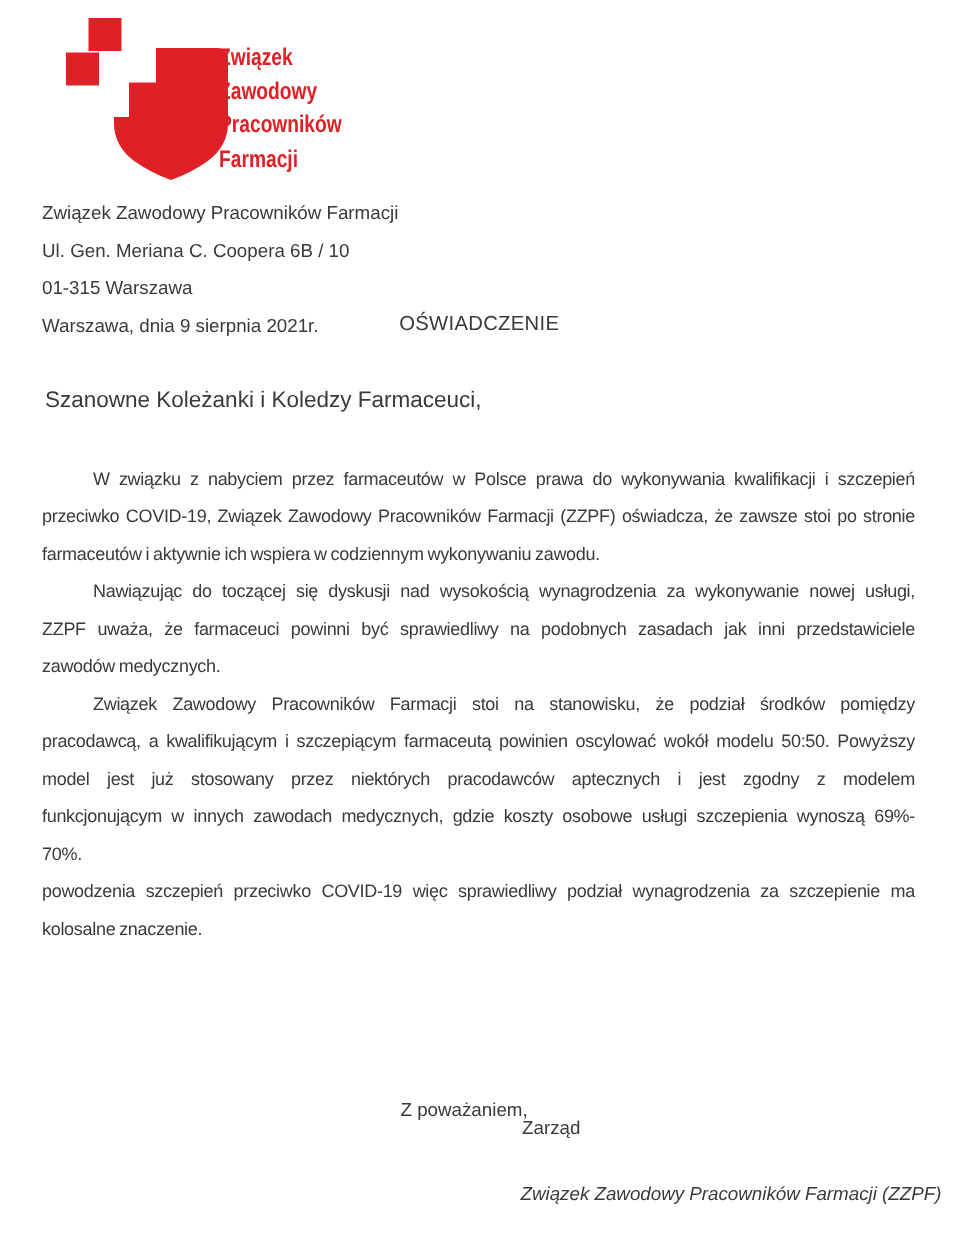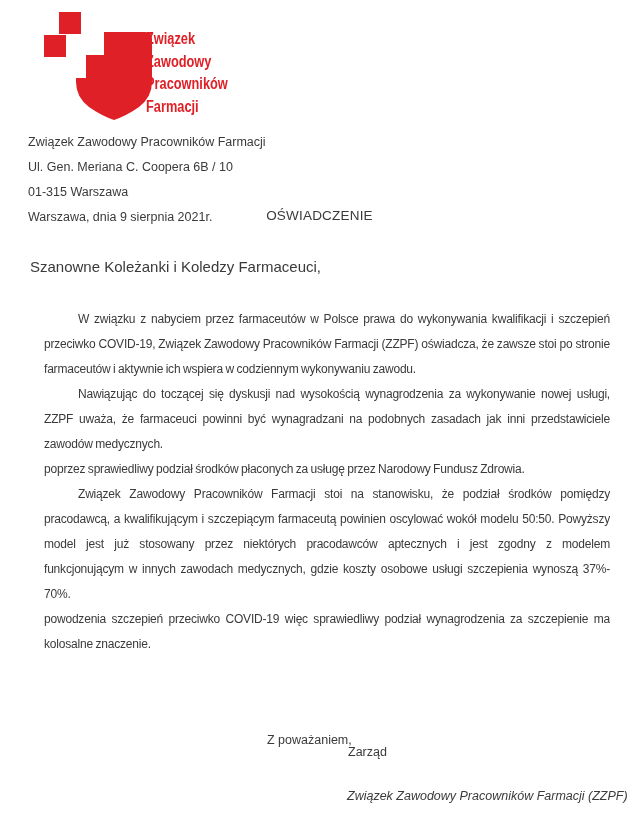--- a/index.html
+++ b/index.html
@@ -43,21 +43,21 @@
     text-align:center;font-weight:400;font-size:13.5px;letter-spacing:.2px;
   }
   
   .salutation{position:absolute;left:30px;top:258px;font-size:15px;}
   
   .body-text{
     position:absolute;left:28px;top:307px;width:582px;
     font-size:12px;line-height:25px;
     letter-spacing:-0.2px;word-spacing:-0.6px;
   }
-  .bline{height:25px;overflow:hidden;margin-left:16px;}
+  .bline{height:25px;overflow:hidden;}
   .bline.j{text-align:justify;text-align-last:justify;}
   .bline.ind{text-indent:34px;}
   
   .valediction{position:absolute;left:267px;top:733px;font-size:12.5px;}
   .sig-1{position:absolute;left:348px;top:745px;font-size:12.5px;}
   .sig-2{position:absolute;left:347px;top:789px;font-size:12.5px;font-style:italic;}
 </style>
 </head>
 <body>
 
@@ -93,29 +93,28 @@
 
   <div class="salutation">Szanowne Koleżanki i Koledzy Farmaceuci,</div>
 
   <div class="body-text">
 
     <div class="bline j ind">W związku z nabyciem przez farmaceutów w Polsce prawa do wykonywania kwalifikacji i szczepień</div>
     <div class="bline j">przeciwko COVID-19, Związek Zawodowy Pracowników Farmacji (ZZPF) oświadcza, że zawsze stoi po stronie</div>
     <div class="bline">farmaceutów i aktywnie ich wspiera w codziennym wykonywaniu zawodu.</div>
 
     <div class="bline j ind">Nawiązując do toczącej się dyskusji nad wysokością wynagrodzenia za wykonywanie nowej usługi,</div>
-    <div class="bline j">ZZPF uważa, że farmaceuci powinni być wynagradzani na podobnych zasadach jak inni przedstawiciele</div>
+    <div class="bline j">ZZPF uważa, że farmaceuci powinni być sprawiedliwy na podobnych zasadach jak inni przedstawiciele</div>
     <div class="bline">zawodów medycznych.</div>
 
-    <div class="bline">poprzez sprawiedliwy podział środków płaconych za usługę przez Narodowy Fundusz Zdrowia.</div>
 
     <div class="bline j ind">Związek Zawodowy Pracowników Farmacji stoi na stanowisku, że podział środków pomiędzy</div>
     <div class="bline j">pracodawcą, a kwalifikującym i szczepiącym farmaceutą powinien oscylować wokół modelu 50:50. Powyższy</div>
     <div class="bline j">model jest już stosowany przez niektórych pracodawców aptecznych i jest zgodny z modelem</div>
-    <div class="bline j">funkcjonującym w innych zawodach medycznych, gdzie koszty osobowe usługi szczepienia wynoszą 37%-</div>
+    <div class="bline j">funkcjonującym w innych zawodach medycznych, gdzie koszty osobowe usługi szczepienia wynoszą 69%-</div>
     <div class="bline">70%.</div>
 
     <div class="bline j">powodzenia szczepień przeciwko COVID-19 więc sprawiedliwy podział wynagrodzenia za szczepienie ma</div>
     <div class="bline">kolosalne znaczenie.</div>
   </div>
 
   <div class="valediction">Z poważaniem,</div>
   <div class="sig-1">Zarząd</div>
   <div class="sig-2">Związek Zawodowy Pracowników Farmacji (ZZPF)</div>
 

